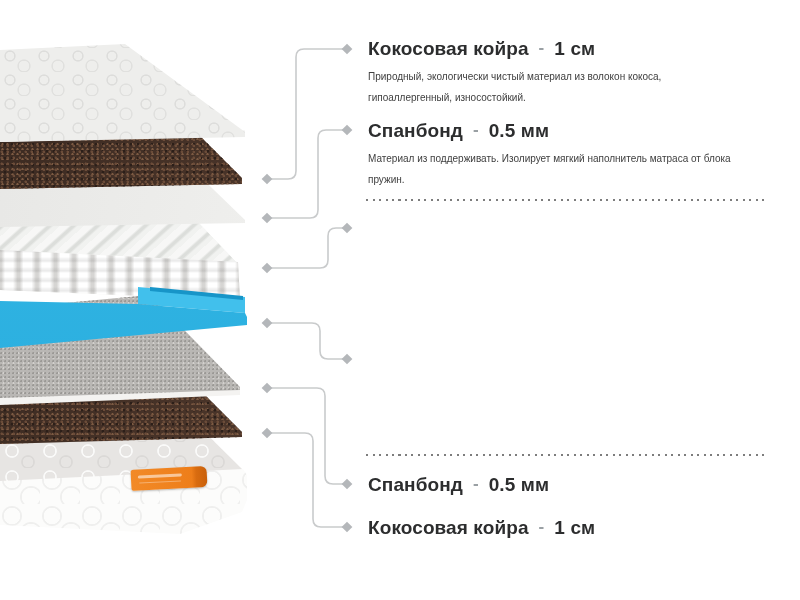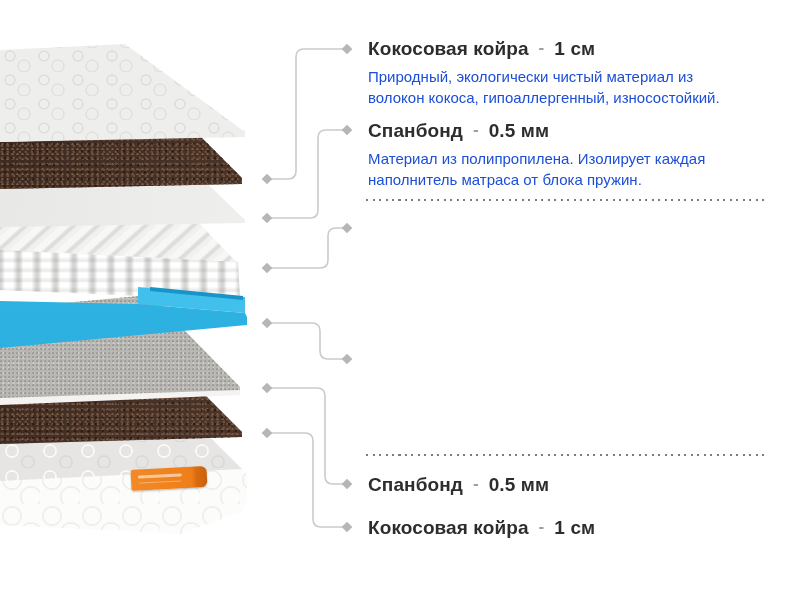--- a/index.html
+++ b/index.html
@@ -110,21 +110,21 @@
   .connectors{position:absolute;left:0;top:0;}
   
   .note{position:absolute;left:368px;width:424px;}
   .note-title{
     font-size:19px;font-weight:700;color:#2c2d2e;line-height:25px;letter-spacing:0.1px;
   }
   .sep{
     color:#9aa0a4;font-size:17px;font-weight:700;margin:0 10px;position:relative;top:-2px;
   }
   .note-desc{
-    margin:4px 0 0 0;width:365px;font-size:15px;line-height:21px;color:#1d4ed8;
+    margin:4px 0 0 0;width:365px;font-size:10px;line-height:21px;color:#404040;
   }
   .divider{
     position:absolute;left:366px;width:400px;height:2px;
     background-image:repeating-linear-gradient(90deg,#7d7d7d 0 2px,rgba(0,0,0,0) 2px,rgba(0,0,0,0) 6.5px);
   }
 </style>
 </head>
 <body>
 
 <div class="stage">
@@ -176,21 +176,21 @@
     <div class="note-title">
       <span>Кокосовая койра</span><span class="sep">-</span><span>1 см</span>
     </div>
     <p class="note-desc">Природный, экологически чистый материал из волокон кокоса, гипоаллергенный, износостойкий.</p>
   </div>
 
   <div class="note" style="top:118px">
     <div class="note-title">
       <span>Спанбонд</span><span class="sep">-</span><span>0.5 мм</span>
     </div>
-    <p class="note-desc">Материал из полипропилена. Изолирует каждая наполнитель матраса от блока пружин.</p>
+    <p class="note-desc">Материал из поддерживать. Изолирует мягкий наполнитель матраса от блока пружин.</p>
   </div>
 
   <div class="divider" style="top:199px"></div>
 
 
 
   <div class="divider" style="top:454px"></div>
 
   <div class="note" style="top:472px">
     <div class="note-title">

